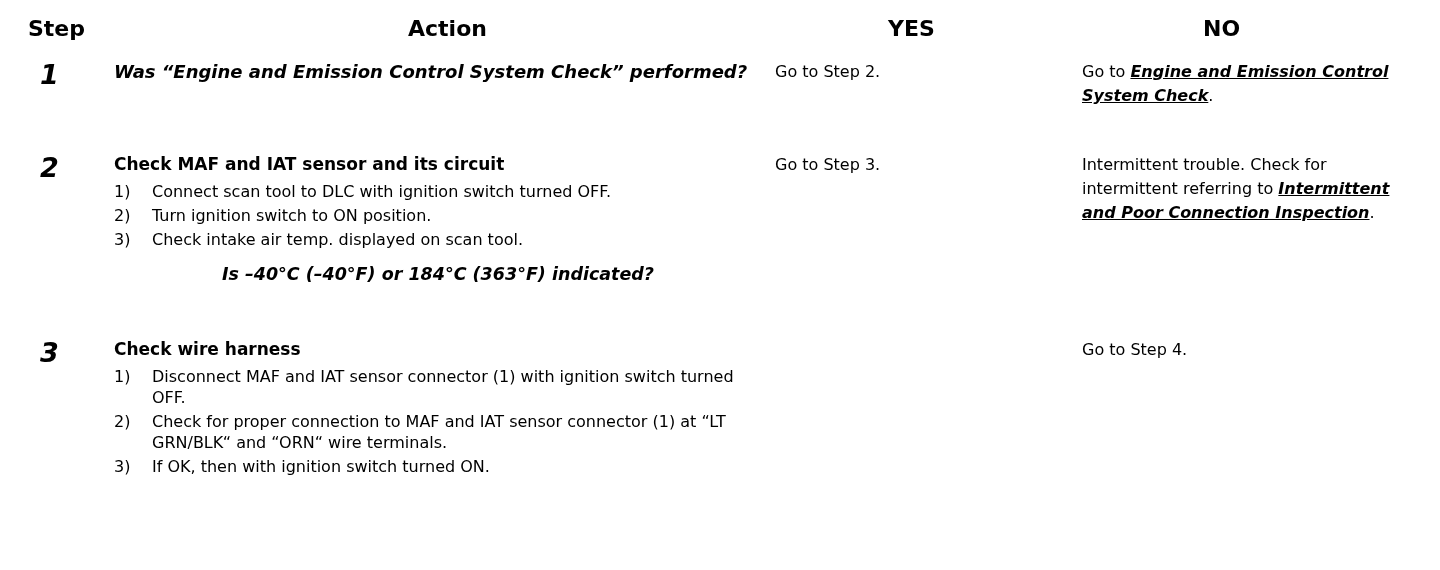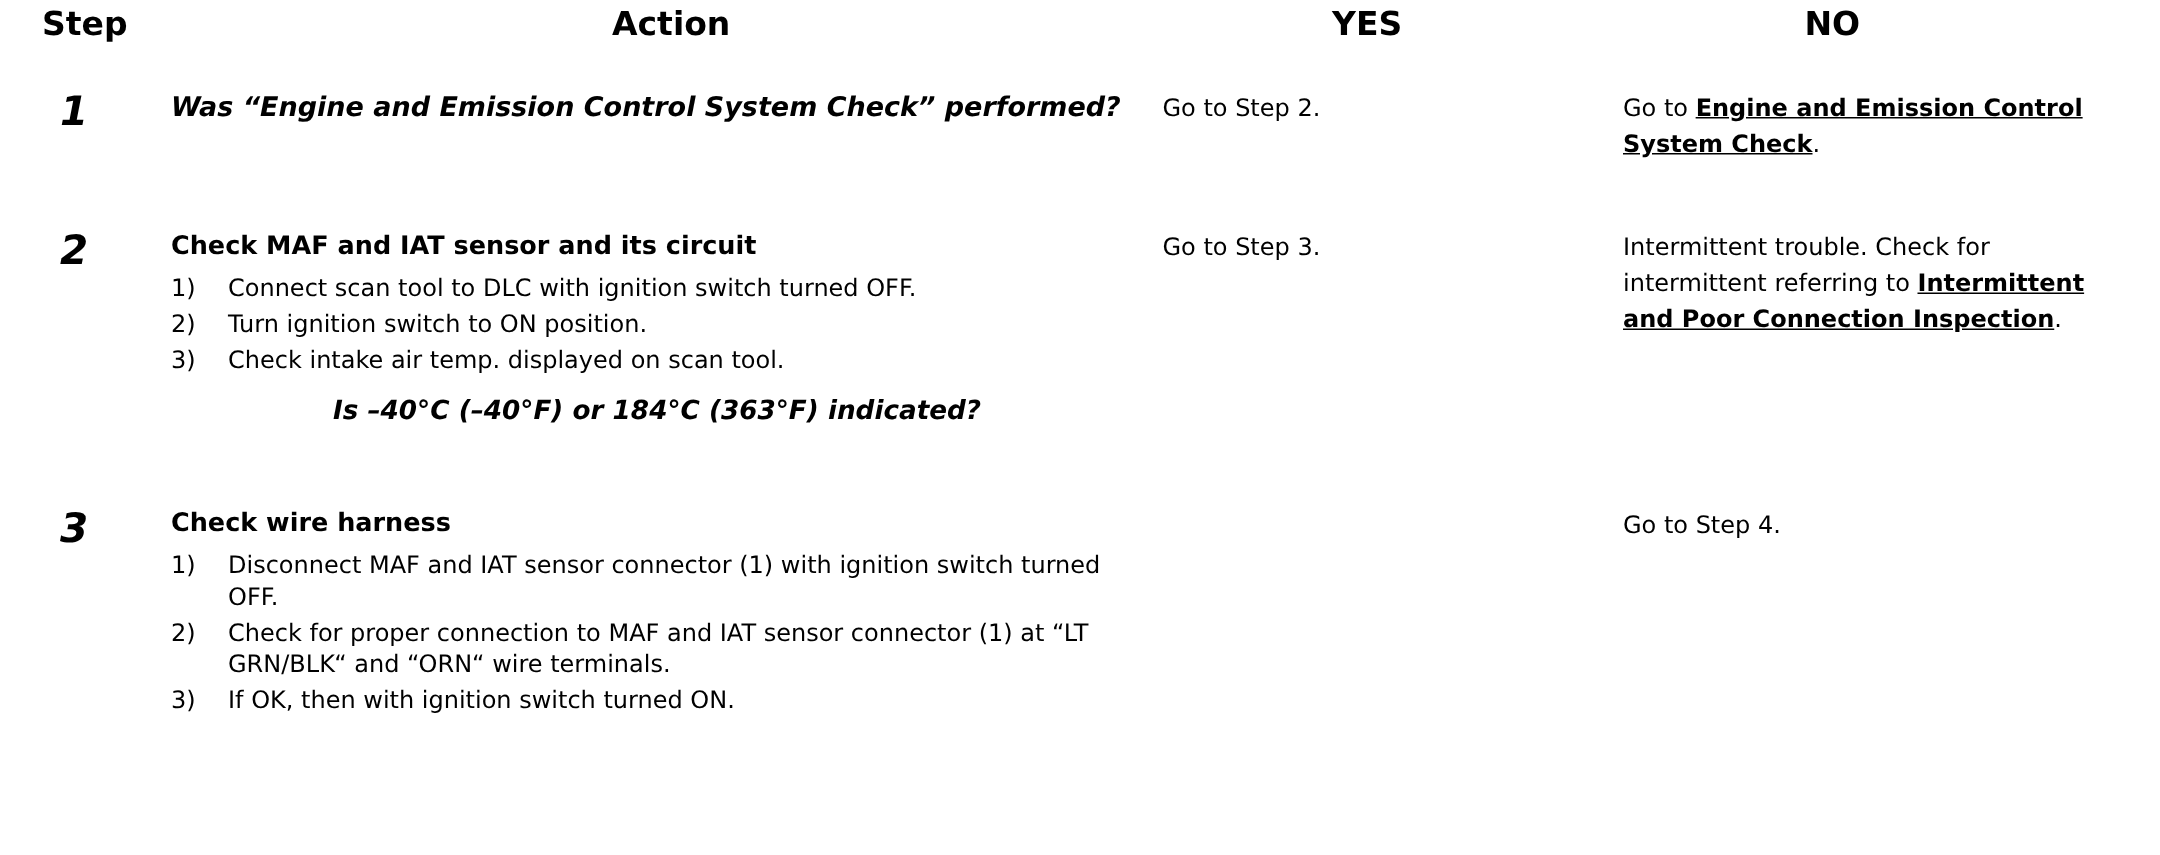--- a/index.html
+++ b/index.html
@@ -12,21 +12,21 @@
     height: 570px;
     position: relative;
     font-family: "DejaVu Sans", "Liberation Sans", sans-serif;
     color: #000000;
     overflow: hidden;
   }
 
   
   .header-row {
     position: absolute;
-    top: 4px;
+    top: 16px;
     left: 0;
     width: 1440px;
     height: 34px;
   }
   .hdr {
     position: absolute;
     font-weight: bold;
     font-size: 22px;
     line-height: 26px;
     white-space: nowrap;
@@ -125,20 +125,21 @@
     line-height: 21px;
   }
 
   .cell-text {
     font-size: 16px;
     line-height: 24px;
     margin: 0;
   }
   .ref {
     font-weight: bold;
+    font-style: italic;
     text-decoration: underline;
     text-align: right;
   }
 </style>
 </head>
 <body>
 
 <div class="header-row">
   <div class="hdr hdr-step">Step</div>
   <div class="hdr hdr-action">Action</div>

